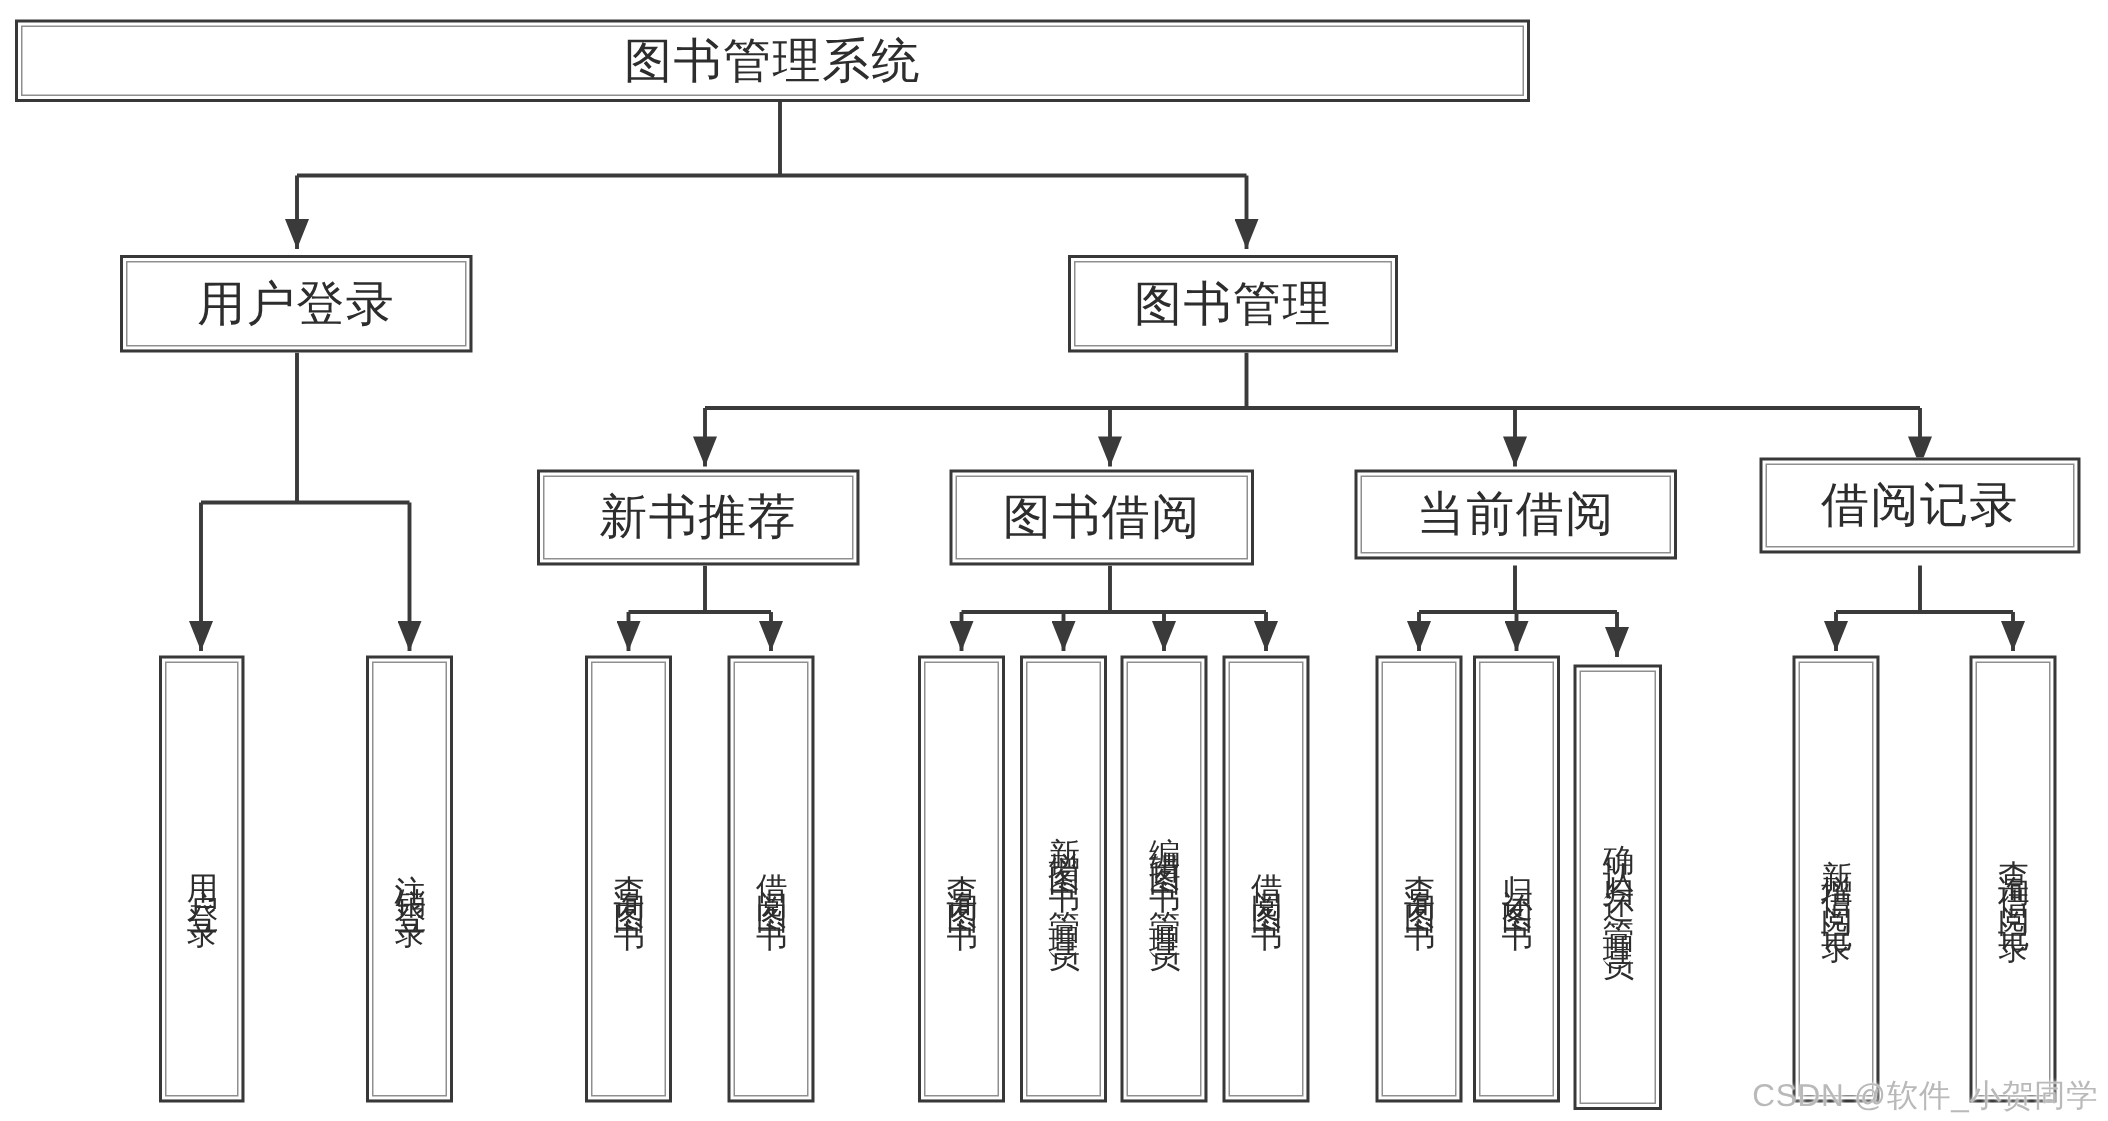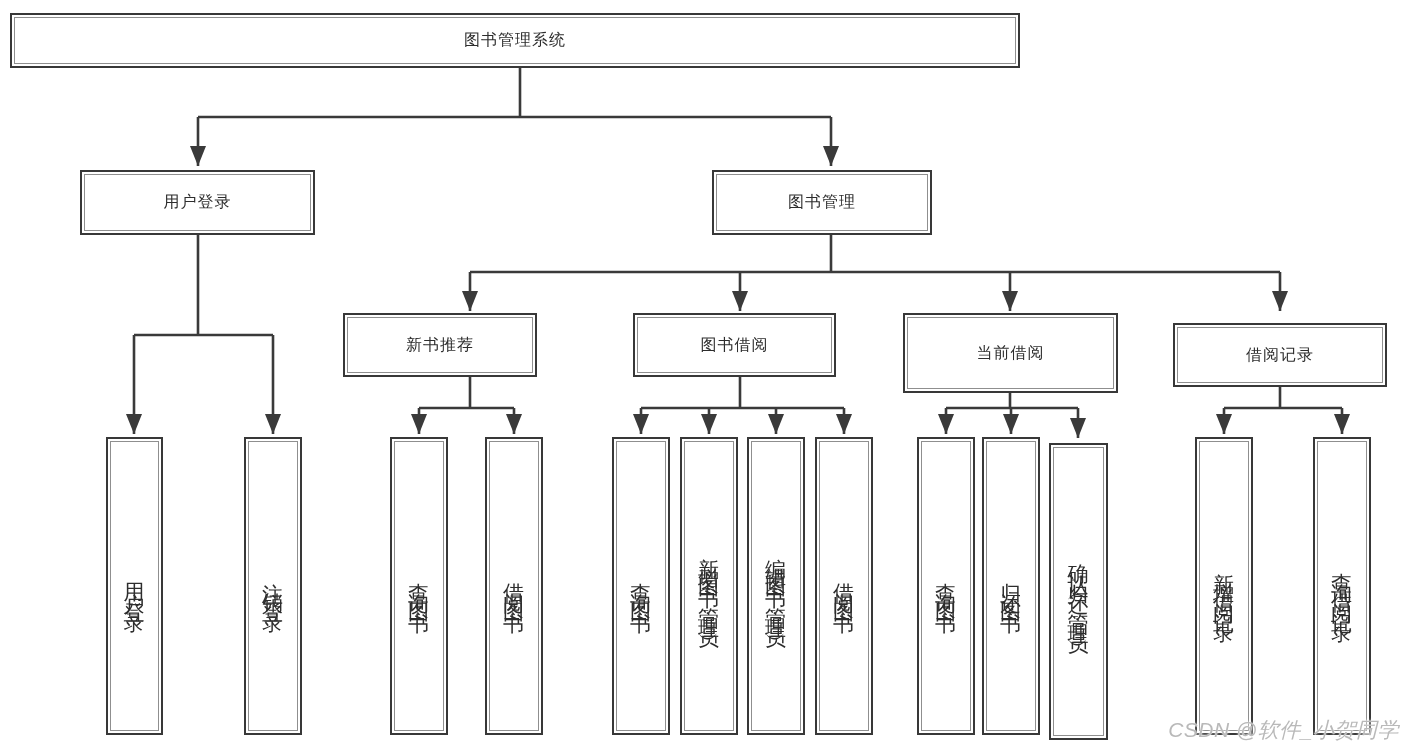--- a/index.html
+++ b/index.html
@@ -25,21 +25,21 @@
     box-sizing: border-box;
     background: #ffffff;
     border: 2px solid #383838;
     box-shadow: inset 0 0 0 2px #ffffff, inset 0 0 0 3px #8f8f8f;
     display: flex;
     align-items: center;
     justify-content: center;
     color: #2d2d2d;
   }
   .hnode {
-    font-size: 16px;
+    font-size: 32px;
     letter-spacing: 1px;
     white-space: nowrap;
     text-align: right;
   }
   .vnode .vtext {
     writing-mode: vertical-rl;
     text-orientation: mixed;
     font-size: 21px;
     line-height: 1;
     letter-spacing: 10px;
@@ -47,21 +47,20 @@
   }
   .watermark {
     position: absolute;
     right: 6px;
     bottom: 3px;
     font-size: 21px;
     letter-spacing: 0.5px;
     color: #b9b9b9;
     text-shadow: 0 0 3px rgba(255,255,255,0.95), 0 0 1px rgba(255,255,255,0.9);
     white-space: nowrap;
-    font-style: italic;
   }
 </style>
 </head>
 <body>
 
 <div class="canvas">
 
   <svg class="connectors" viewBox="0 0 1405 747" xmlns="http://www.w3.org/2000/svg">
     <defs>
       <marker id="arr" viewBox="0 0 10 8" refX="10" refY="4" markerWidth="22" markerHeight="16" orient="auto" markerUnits="userSpaceOnUse">
@@ -96,24 +95,24 @@
 
     <line x1="1224" y1="408" x2="1224" y2="434" marker-end="url(#arr)"></line>
     <line x1="1342" y1="408" x2="1342" y2="434" marker-end="url(#arr)"></line>
   </svg>
 
   <div class="node hnode" style="left:10px; top:13px; width:1010px; height:55px;">图书管理系统</div>
 
   <div class="node hnode" style="left:80px; top:170px; width:235px; height:65px;">用户登录</div>
   <div class="node hnode" style="left:712px; top:170px; width:220px; height:65px;">图书管理</div>
 
-  <div class="node hnode" style="left:343px; top:313px; width:194px; height:64px;">新书推荐</div>
+  <div class="node hnode" style="left:358px; top:313px; width:215px; height:64px;">新书推荐</div>
   <div class="node hnode" style="left:633px; top:313px; width:203px; height:64px;">图书借阅</div>
-  <div class="node hnode" style="left:903px; top:313px; width:215px; height:80px;">当前借阅</div>
-  <div class="node hnode" style="left:1173px; top:323px; width:214px; height:64px;">借阅记录</div>
+  <div class="node hnode" style="left:903px; top:313px; width:215px; height:60px;">当前借阅</div>
+  <div class="node hnode" style="left:1173px; top:305px; width:214px; height:64px;">借阅记录</div>
 
   <div class="node vnode" style="left:106px; top:437px; width:57px; height:298px;">
     <span class="vtext">用户登录</span>
   </div>
   <div class="node vnode" style="left:244px; top:437px; width:58px; height:298px;">
     <span class="vtext">注销登录</span>
   </div>
 
   <div class="node vnode" style="left:390px; top:437px; width:58px; height:298px;">
     <span class="vtext">查询图书</span>

